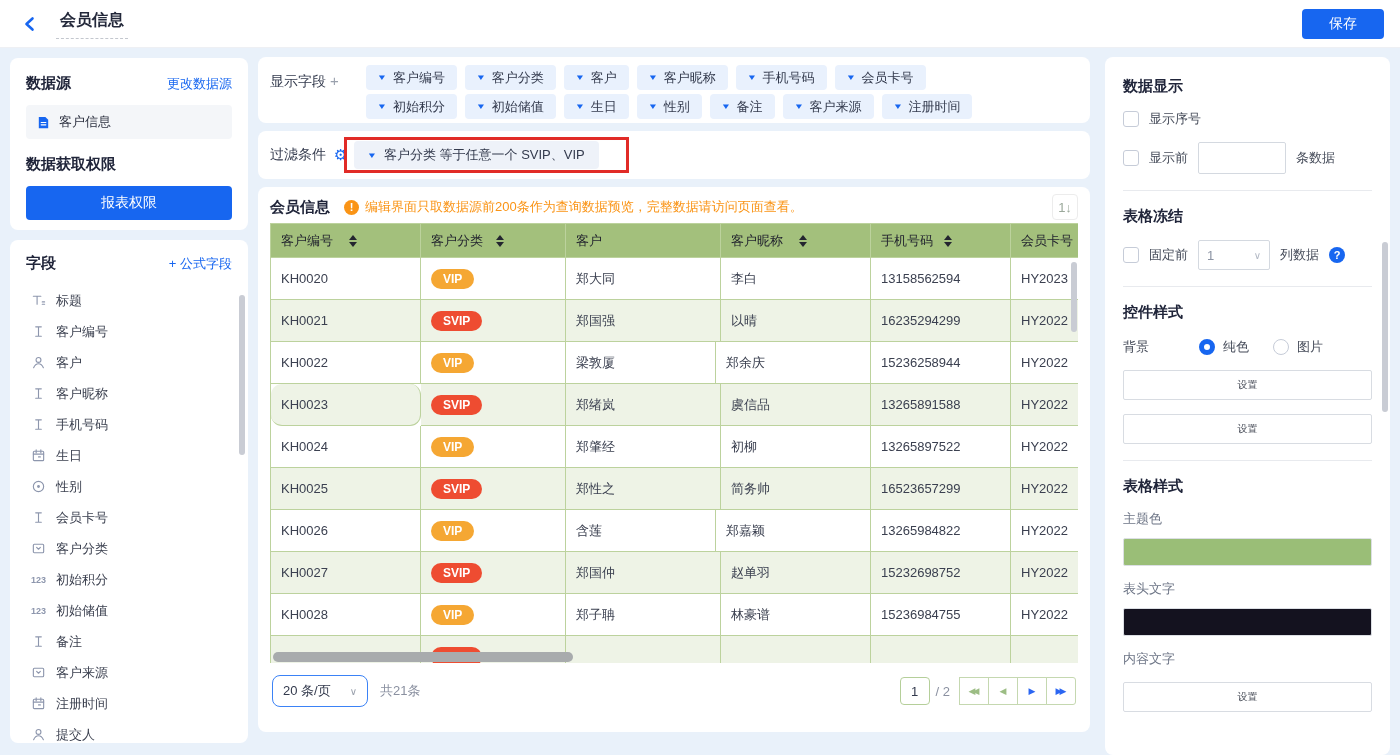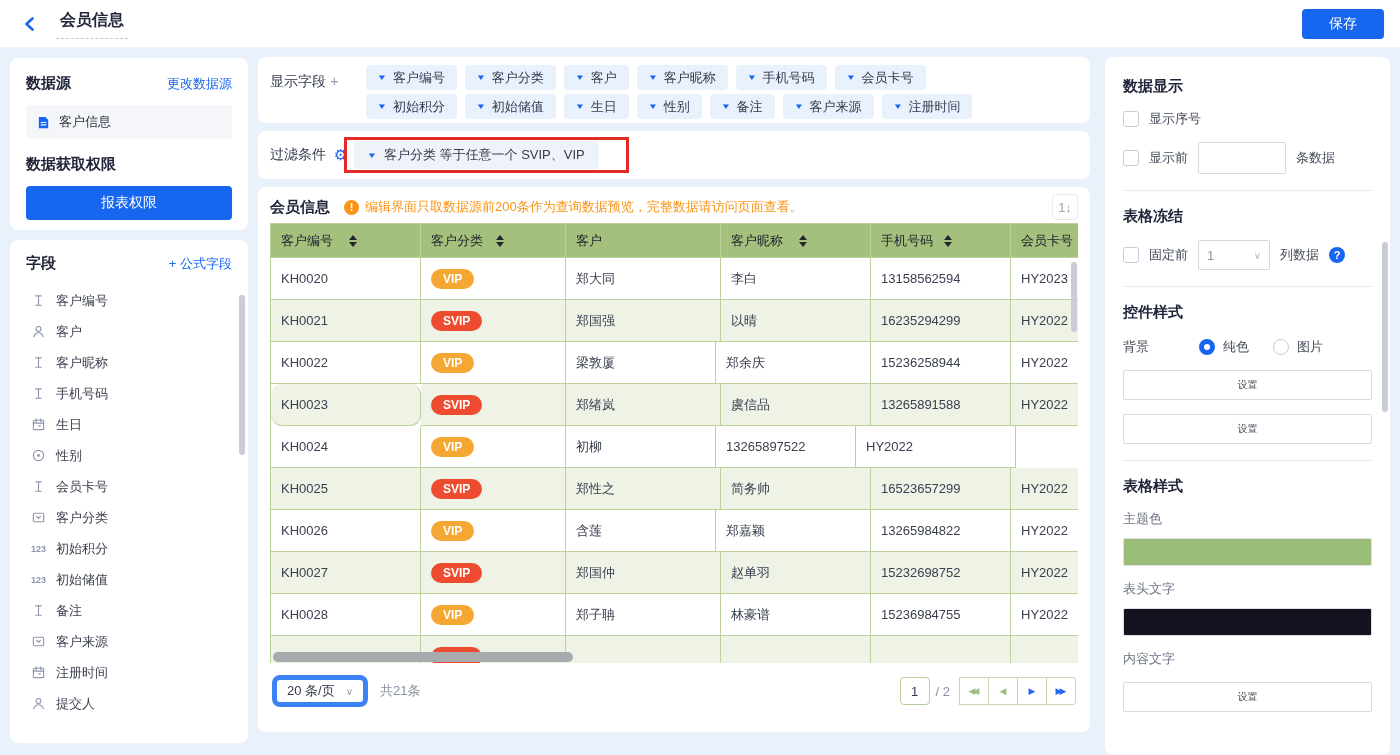--- a/index.html
+++ b/index.html
@@ -75,21 +75,21 @@
   .sorter .up { border-bottom:5px solid #23242f; }
   .sorter .down { border-top:5px solid #23242f; }
   .badge { padding:3px 12px; border-radius:13px; color:#fff; font-size:12px; font-weight:bold; }
   .badge.vip { background:var(--vip); }
   .badge.svip { background:var(--svip); }
   .tr.partial { height:28px; overflow:hidden; }
   .tr.partial .td { border-bottom:none; height:42px; }
   .hscroll { position:absolute; left:2px; bottom:1px; width:300px; height:10px; border-radius:5px;
              background:#a8abad; cursor:grab; z-index:4;}
   .pager { height:56px; display:flex; align-items:center; padding:0 2px; }
-  .psize { width:96px; height:32px; border:5px solid #3b82f6; border-radius:8px; display:flex; align-items:center;
+  .psize { width:96px; height:32px; border:1px solid #3b82f6; border-radius:8px; display:flex; align-items:center;
            justify-content:space-between; padding:0 10px; color:#333a4d; cursor:pointer; background:#fff;}
   .psize .v { color:#9aa1ad; font-size:10px; }
   .ptotal { margin-left:12px; color:#8a90a0; }
   .pright { margin-left:auto; display:flex; align-items:center; }
   .pnum { width:30px; height:28px; border:1px solid #b5cf9a; border-radius:4px; text-align:center;
           color:#333a4d; font-size:13px; background:#fff;}
   .pof { color:#8a90a0; margin:0 10px 0 6px; }
   .pbtn { width:30px; height:28px; border:1px solid #c5d8b0; background:#fff; margin-left:-1px;
           display:flex; align-items:center; justify-content:center; font-size:9px; cursor:pointer; }
   .pbtn:first-of-type { border-radius:3px 0 0 3px; margin-left:0;}
@@ -148,20 +148,29 @@
 
 <div class="card" id="card-fields">
   <div class="row-between">
     <div class="sec-h">字段</div>
     <a class="blue-link">+ 公式字段</a>
   </div>
   <div id="fields-list">
       <div class="field-item">
         <span class="ficon">
           <svg viewBox="0 0 16 16">
+            <path d="M2.5 3.5h8M6.5 3.5V12"></path>
+            <path d="M12 9.5h2.5M12 12h2.5"></path>
+          </svg>
+        </span>
+        <span>标题</span>
+      </div>
+      <div class="field-item">
+        <span class="ficon">
+          <svg viewBox="0 0 16 16">
             <path d="M5 3h6M8 3v10M5 13h6"></path>
           </svg>
         </span>
         <span>客户编号</span>
       </div>
       <div class="field-item">
         <span class="ficon">
           <svg viewBox="0 0 16 16">
             <circle cx="8" cy="5.2" r="2.6"></circle>
             <path d="M2.8 13.5c1.2-2.8 3-4.2 5.2-4.2s4 1.4 5.2 4.2"></path>
@@ -430,20 +439,21 @@
           <div class="td" style="width: 155px;">郑绪岚</div>
           <div class="td" style="width: 150px;">虞信品</div>
           <div class="td" style="width: 140px;">13265891588</div>
           <div class="td" style="width: 160px;">HY2022</div>
         </div>
         <div class="tr">
           <div class="td" style="width: 150px;">KH0024</div>
           <div class="td" style="width: 145px;">
             <span class="badge vip">VIP</span>
           </div>
+          <div class="td" style="width: 155px;">郑肇经</div>
           <div class="td" style="width: 150px;">初柳</div>
           <div class="td" style="width: 140px;">13265897522</div>
           <div class="td" style="width: 160px;">HY2022</div>
         </div>
         <div class="tr alt">
           <div class="td" style="width: 150px;">KH0025</div>
           <div class="td" style="width: 145px;">
             <span class="badge svip">SVIP</span>
           </div>
           <div class="td" style="width: 155px;">郑性之</div>

